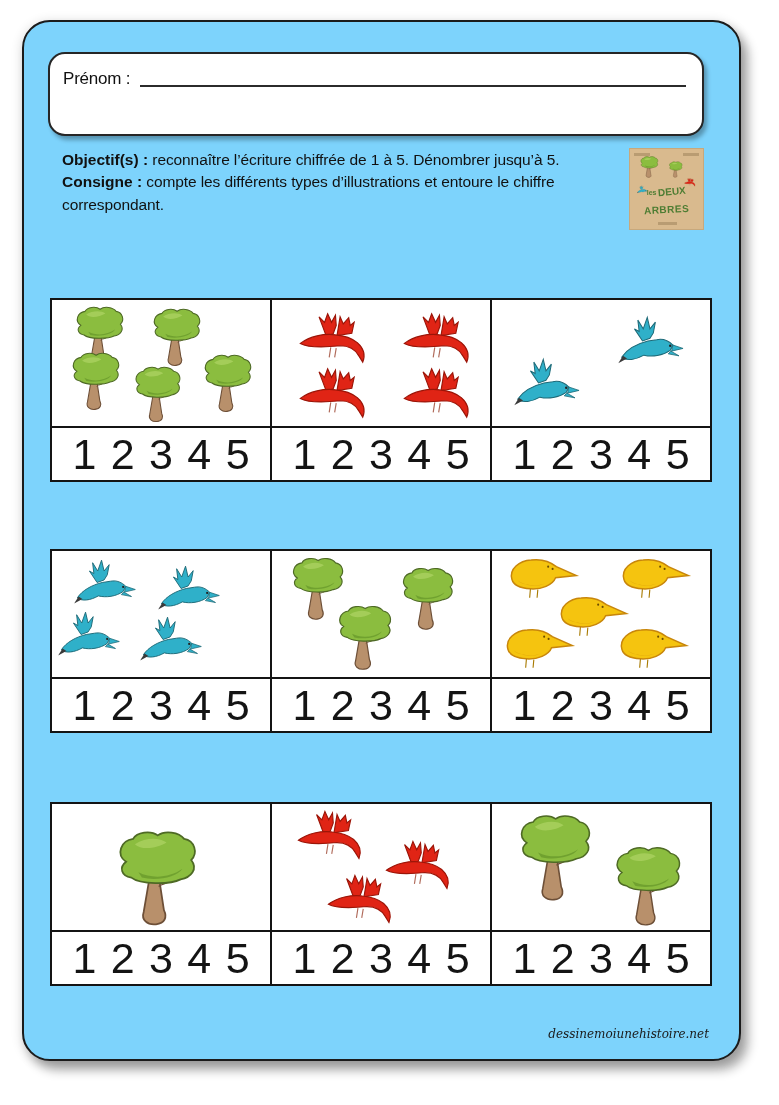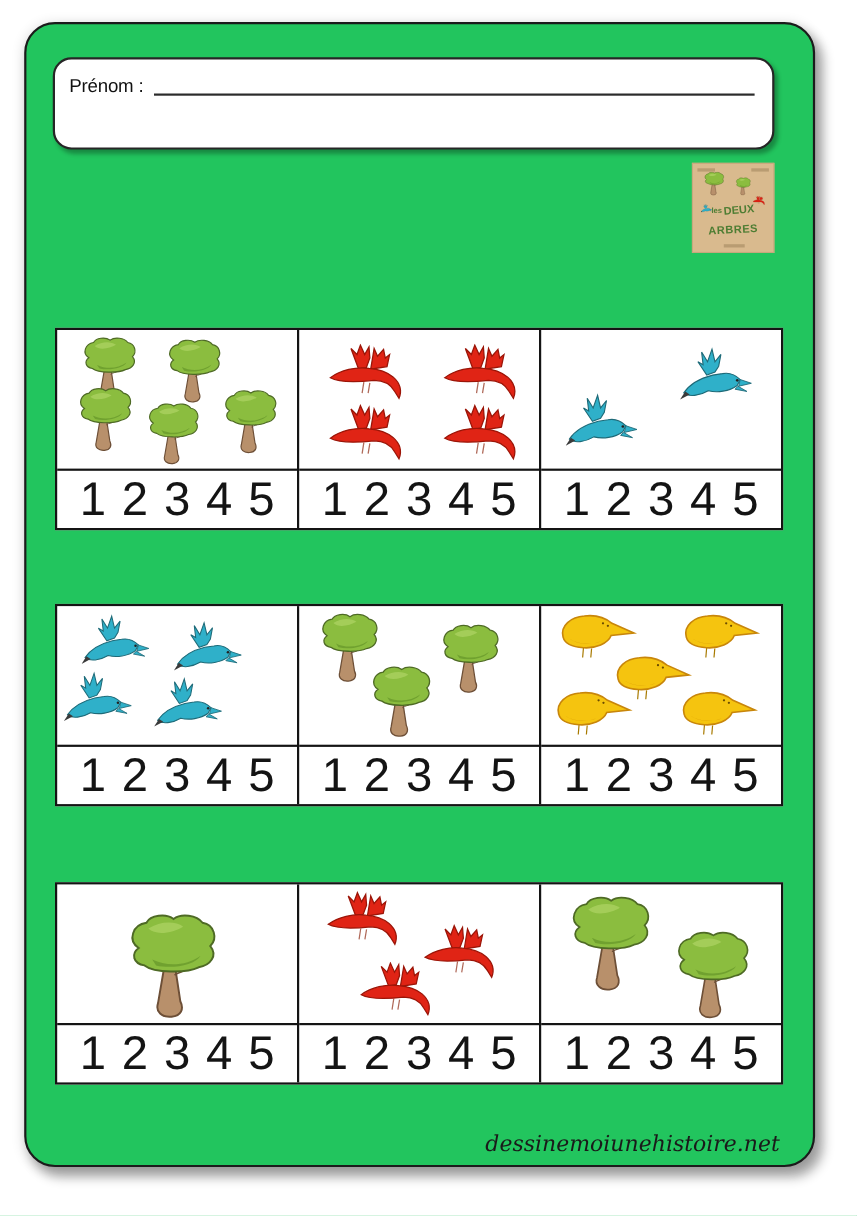--- a/index.html
+++ b/index.html
@@ -1,21 +1,21 @@
 <!DOCTYPE html>
 <html style="--tree-green: #8bbd3f; --trunk-brown: #b8906b; --red-bird: #e02415; --blue-bird: #2fb0c9; --yellow-bird: #f5c40f;"><head>
 <meta charset="utf-8">
 <style>
   html,body{margin:0;padding:0;background:#fff;}
   .page{position:relative;width:779px;height:1105px;background:#fff;overflow:hidden;
         font-family:"Liberation Sans",sans-serif;color:#111;}
 
   
   .frame{position:absolute;left:22px;top:20px;width:719px;height:1041px;box-sizing:border-box;
-         border:2px solid #1b1b1b;border-radius:28px;background:#22c55e;
+         border:2px solid #1b1b1b;border-radius:28px;background:#7dd3fc;
          box-shadow:7px 9px 11px rgba(0,0,0,.33), 0 2px 12px rgba(0,0,0,.16);}
 
   
   .name-box{position:absolute;left:24px;top:30px;width:656px;height:84px;box-sizing:border-box;
             border:2px solid #262626;border-radius:17px;background:#fff;
             box-shadow:3px 4px 4px rgba(0,0,0,.30);
             display:flex;flex-direction:column;justify-content:space-between;
             padding:13px 16px 15px 13px;}
   .nb-row{display:flex;align-items:flex-end;gap:10px;}
   .nb-label{font-size:17px;letter-spacing:-.2px;white-space:nowrap;line-height:1;}
@@ -51,21 +51,21 @@
   .col{flex:1;display:flex;flex-direction:column;min-width:0;}
   .col:not(:last-child){border-right:2px solid #141414;}
   .pic-cell{position:relative;height:126px;}
   .item{position:absolute;}
   .num-cell{height:52px;border-top:2px solid #141414;display:flex;align-items:center;
             justify-content:space-evenly;padding:0 6px;}
   .digit{font-family:"Liberation Sans",sans-serif;font-size:43px;line-height:50px;color:#141414;}
 
   
   .footer{position:absolute;right:30px;top:1005px;font-family:"DejaVu Serif",serif;
-          font-style:italic;font-size:20px;color:#1a1a1a;}
+          font-style:italic;font-size:12px;color:#1a1a1a;}
 
   .defs{position:absolute;width:0;height:0;overflow:hidden;}
 </style>
 </head>
 <body>
 
 <svg class="defs" aria-hidden="true">
   <defs>
     <symbol id="sym-tree" viewBox="0 0 100 110">
       <path d="M42,58 L36,93 C33,102 40,108 50,107 C60,106 63,99 59,91 L54,58 Z" fill="var(--trunk-brown)" stroke="#6d4f37" stroke-width="2"></path>
@@ -100,20 +100,26 @@
 <div class="page">
   <div class="frame">
 
     <div class="name-box">
       <div class="nb-row">
         <span class="nb-label">Prénom :</span>
         <span class="write-line"></span>
       </div>
     </div>
 
+    <div class="instructions">
+      <p><b>Objectif(s) :</b>
+        <span>reconnaître l’écriture chiffrée de 1 à 5. Dénombrer jusqu’à 5.</span></p>
+      <p><b>Consigne :</b>
+        <span>compte les différents types d’illustrations et entoure le chiffre correspondant.</span></p>
+    </div>
 
     <div class="logo">
       <div class="logo-band band-l"></div>
       <div class="logo-band band-r"></div>
       <svg class="lt1">
           <use href="#sym-tree"></use>
         </svg>
       <svg class="lt2">
           <use href="#sym-tree"></use>
         </svg>

